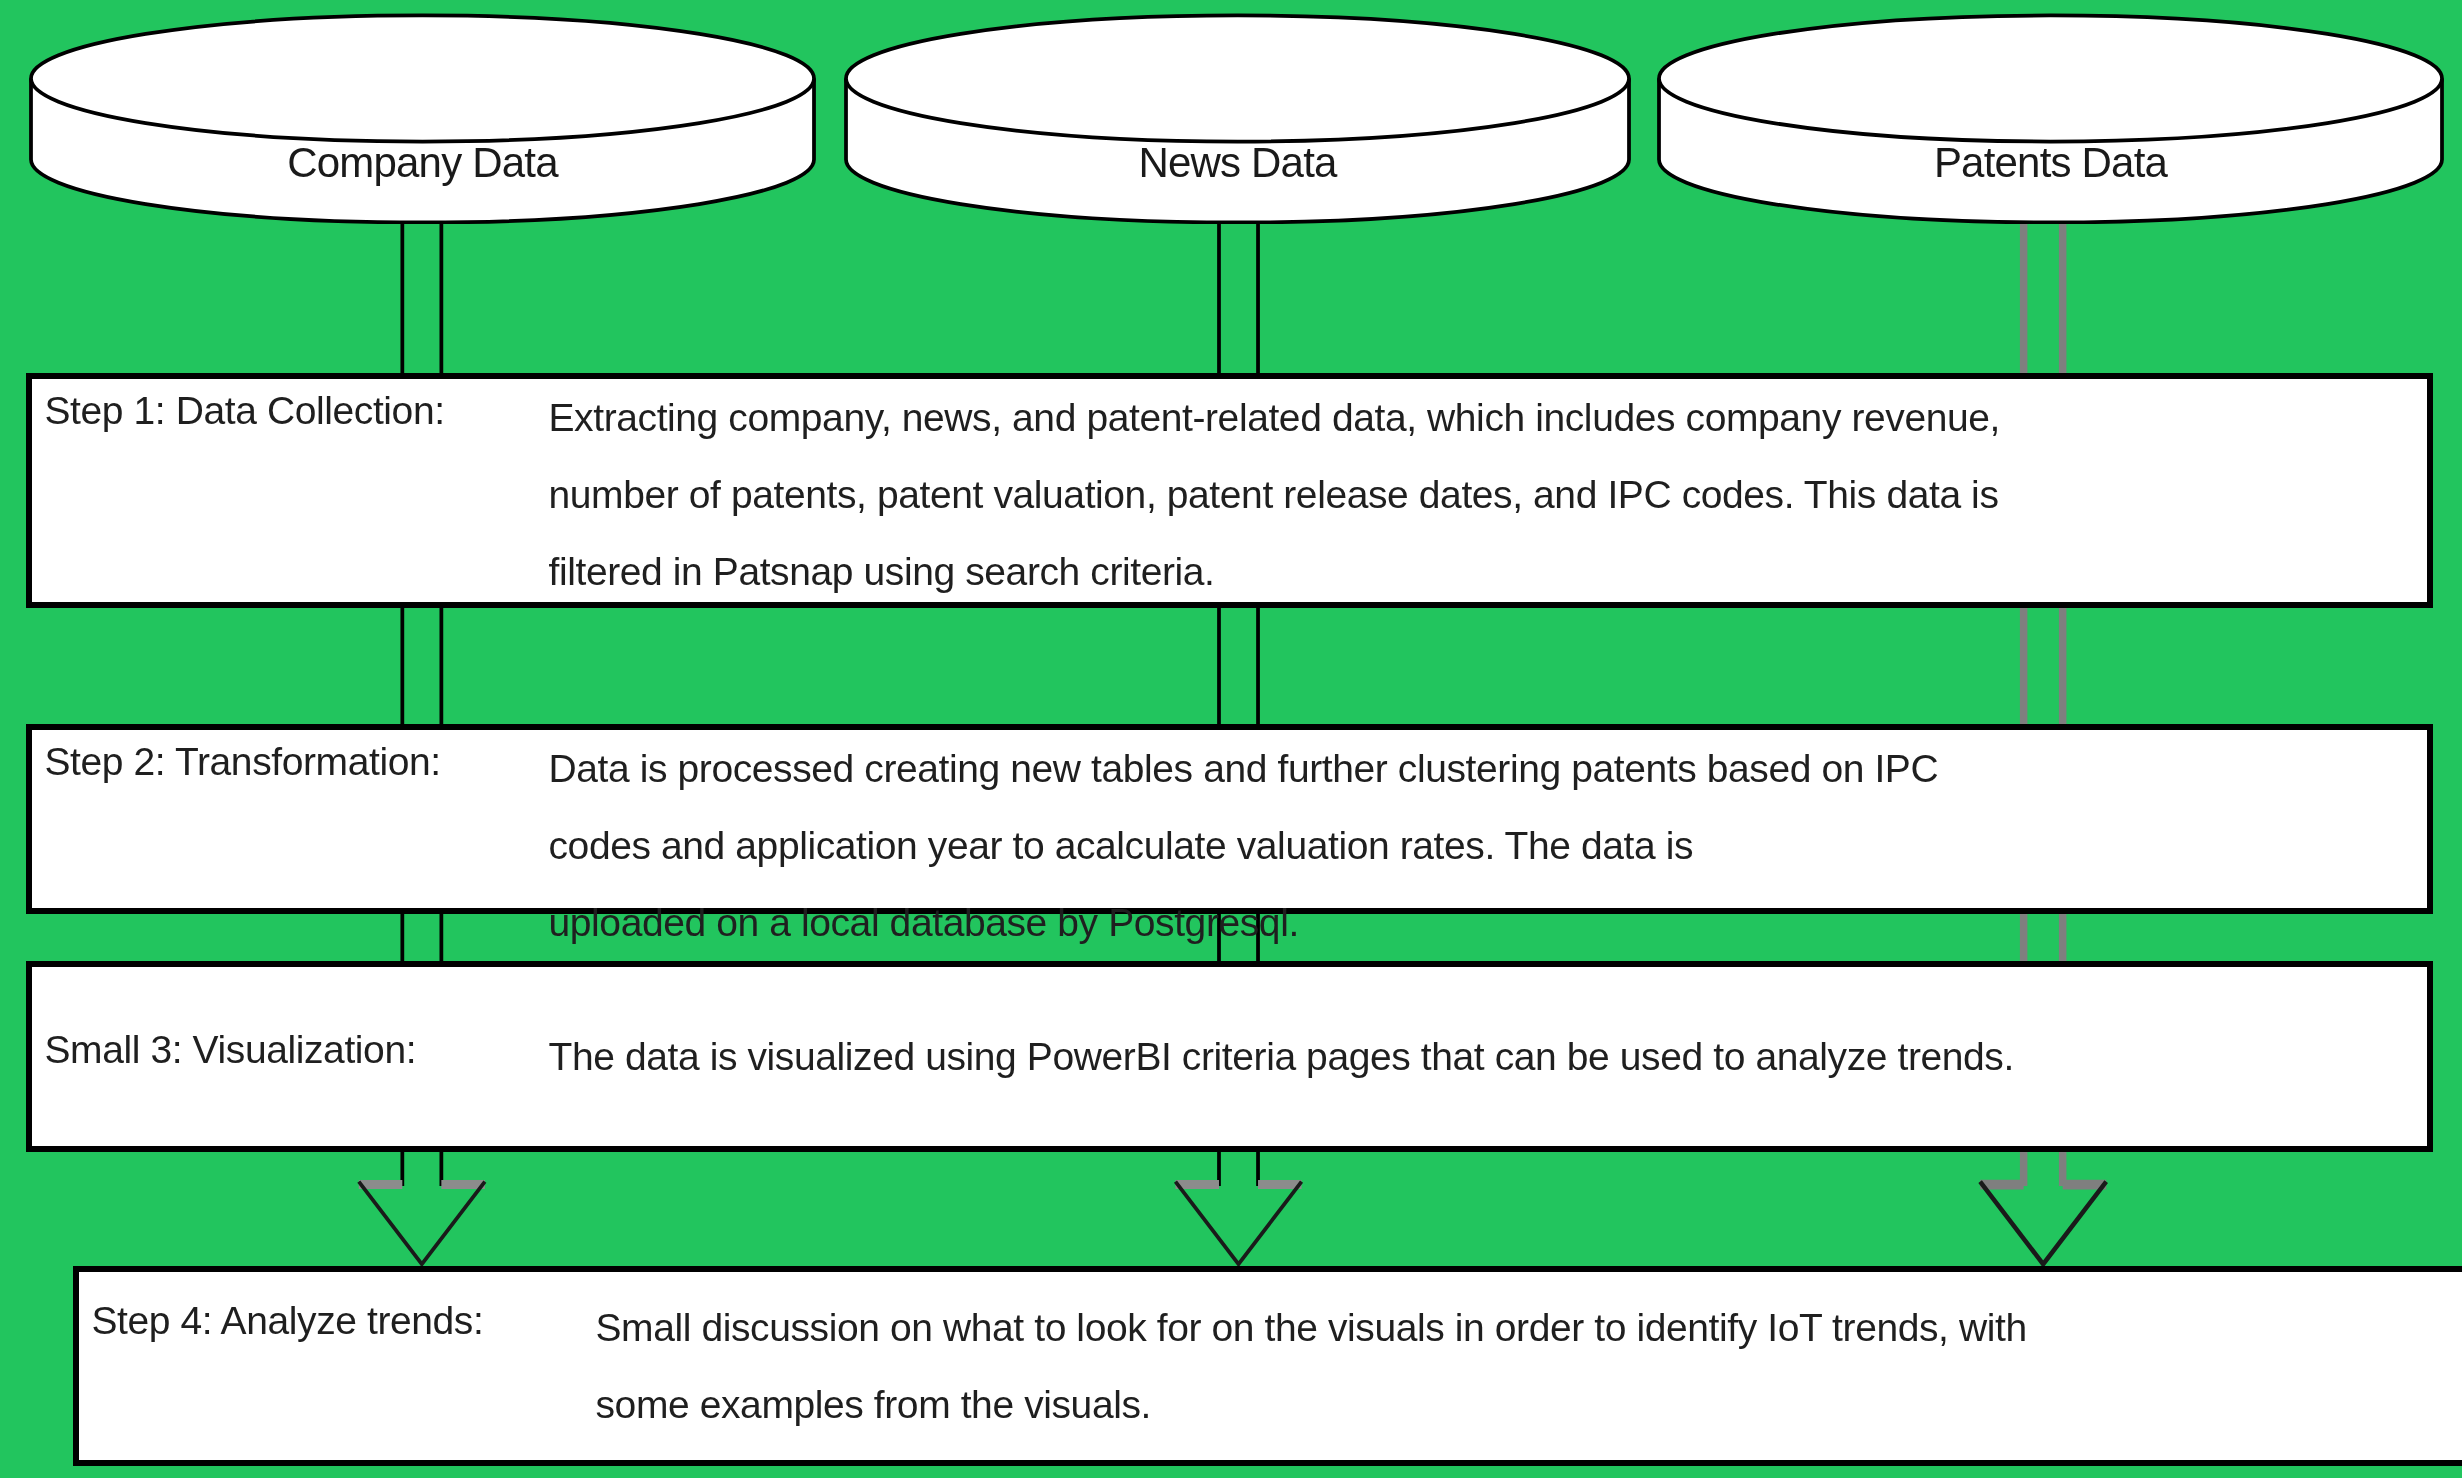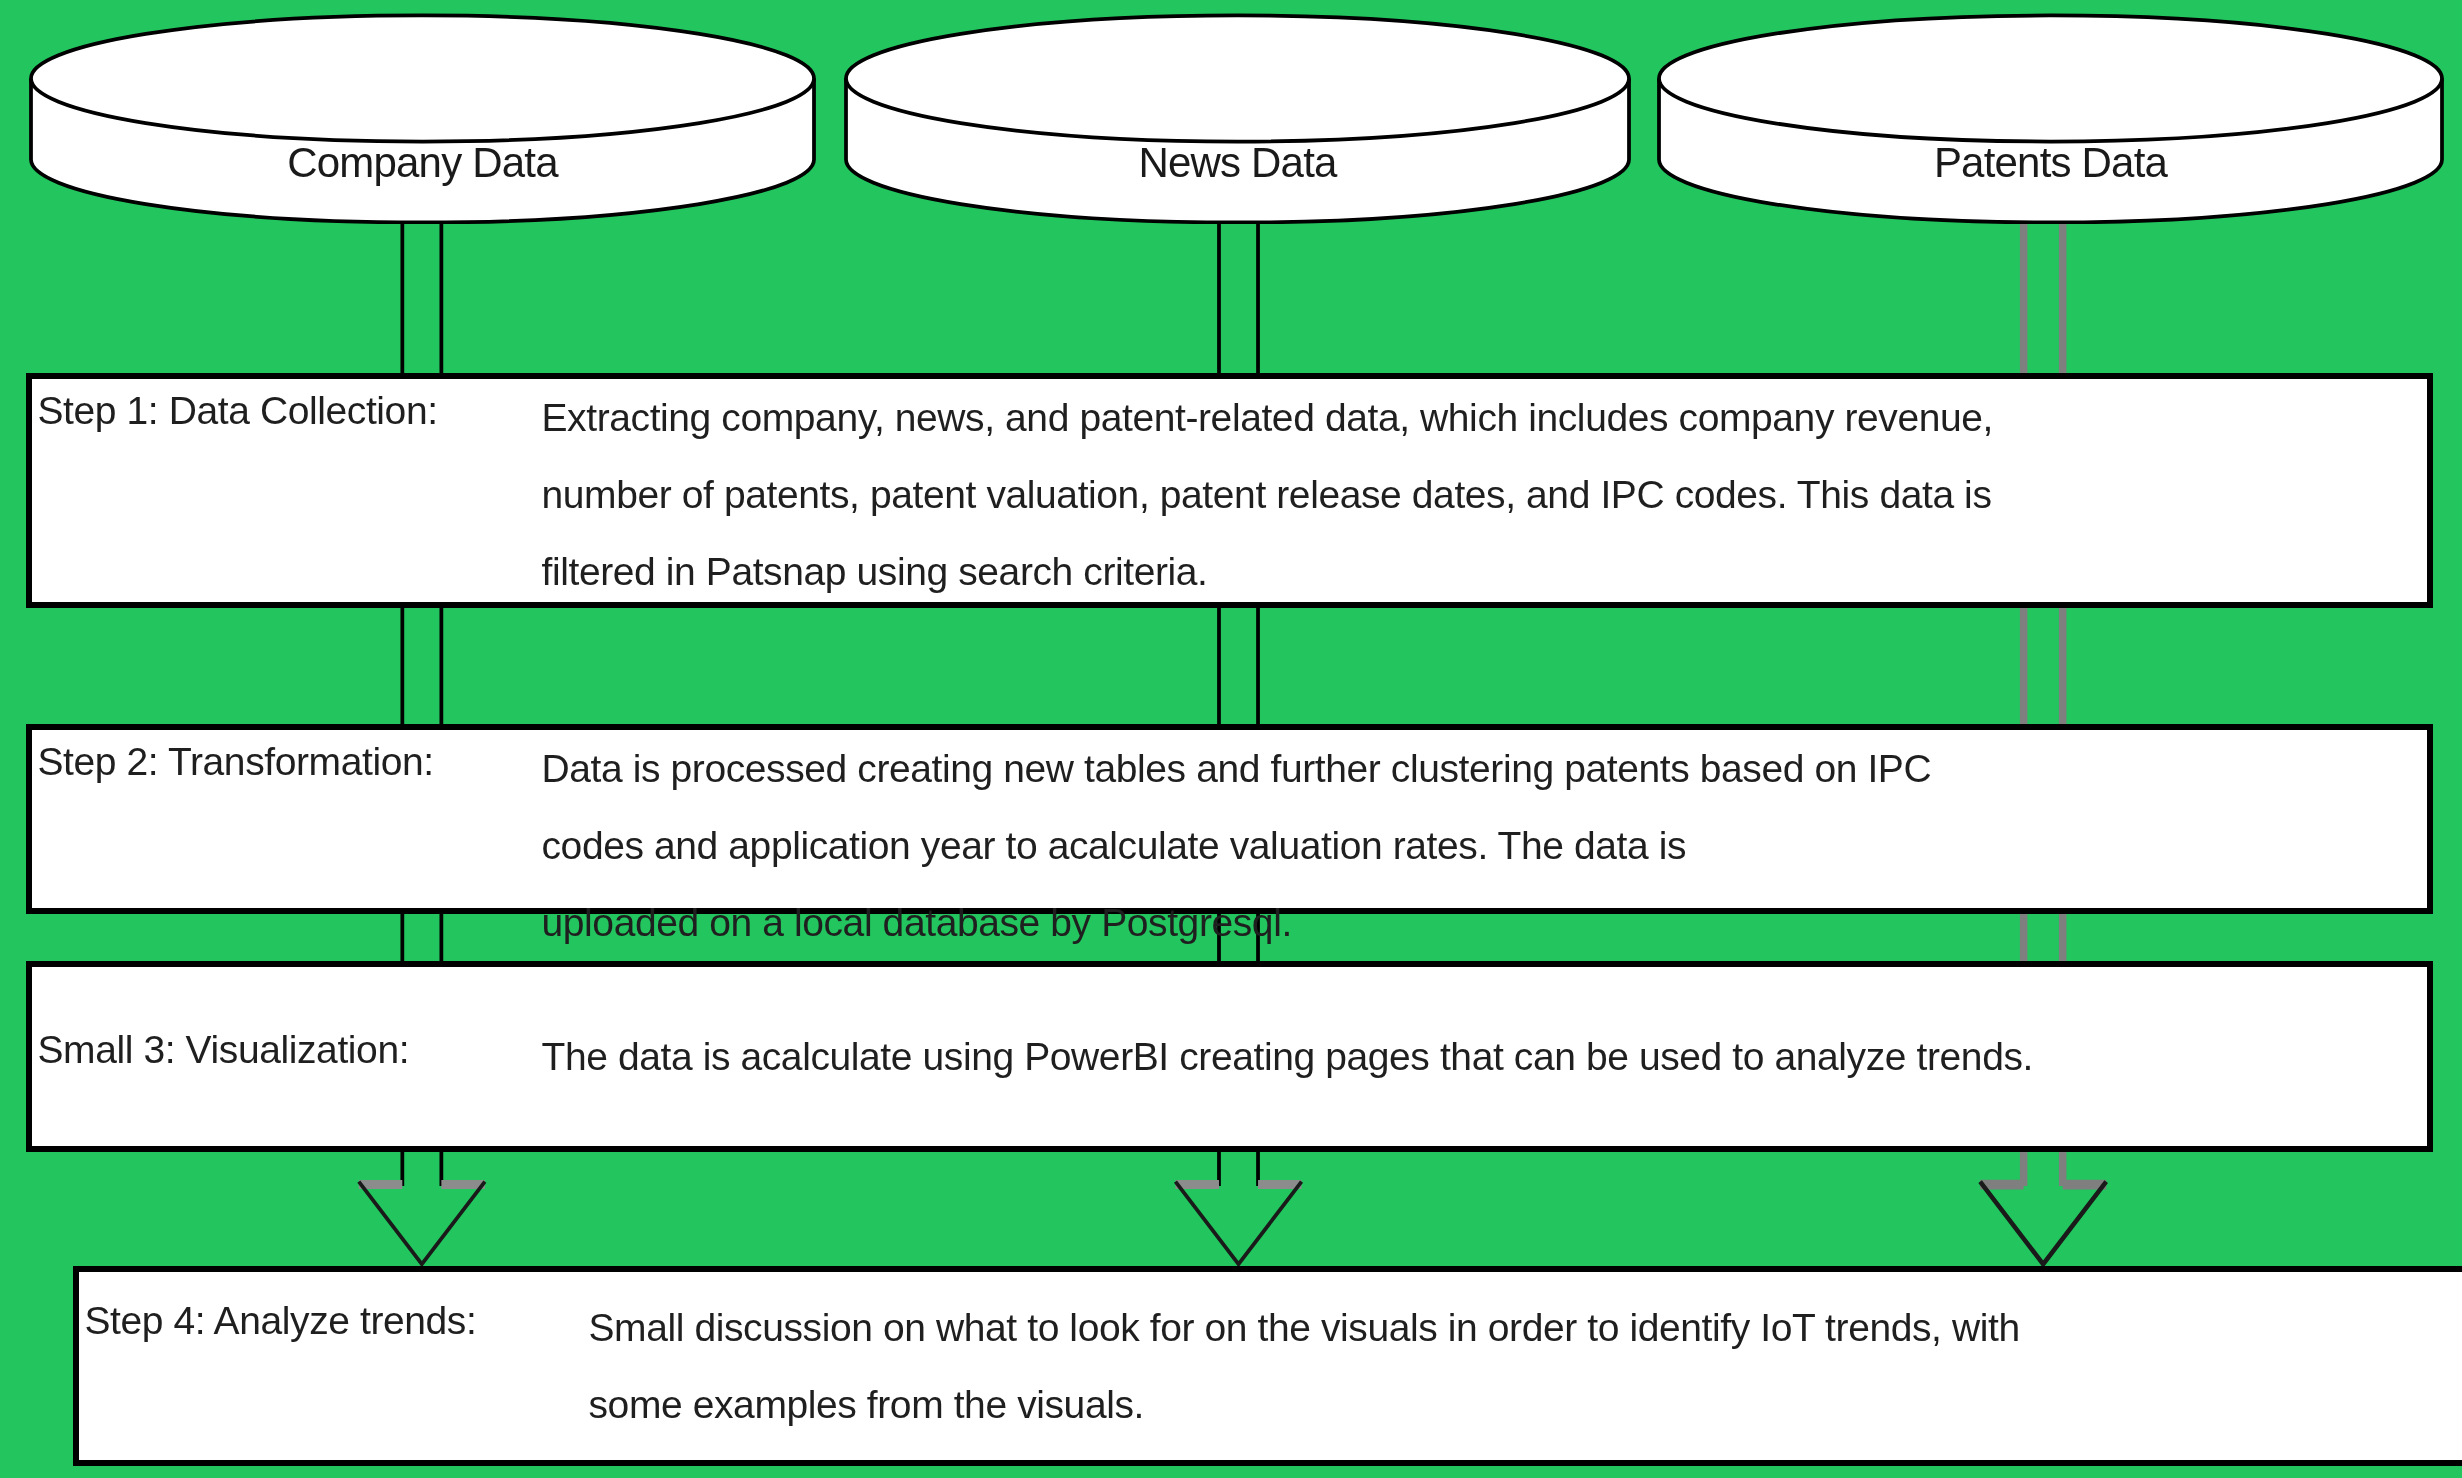--- a/index.html
+++ b/index.html
@@ -51,21 +51,21 @@
     background: #ffffff;
     box-sizing: border-box;
     display: flex;
     z-index: 2;
   }
   .step-inner {
     display: flex;
     align-items: flex-start;
     margin: auto 0;
     width: 100%;
-    padding-left: 6px;
+    padding-left: 13px;
     box-sizing: border-box;
   }
   .step-label {
     flex: none;
     width: 504px;
     font-size: 39px;
     line-height: 63px;
     letter-spacing: -0.4px;
     white-space: nowrap;
   }
@@ -165,21 +165,21 @@
       <div class="step-label">Step 2: Transformation:</div>
       <div class="step-desc">Data is processed creating new tables and further clustering patents based on IPC
 codes and application year to acalculate valuation rates. The data is
 uploaded on a local database by Postgresql.</div>
     </div>
   </div>
 
   <div class="step-box box-step3">
     <div class="step-inner">
       <div class="step-label">Small 3: Visualization:</div>
-      <div class="step-desc">The data is acalculate using PowerBI creating pages that can be used to analyze trends.</div>
+      <div class="step-desc">The data is visualized using PowerBI criteria pages that can be used to analyze trends.</div>
     </div>
   </div>
 
   <div class="step-box box-step4">
     <div class="step-inner">
       <div class="step-label">Step 4: Analyze trends:</div>
       <div class="step-desc">Small discussion on what to look for on the visuals in order to identify IoT trends, with
 some examples from the visuals.</div>
     </div>
   </div>

